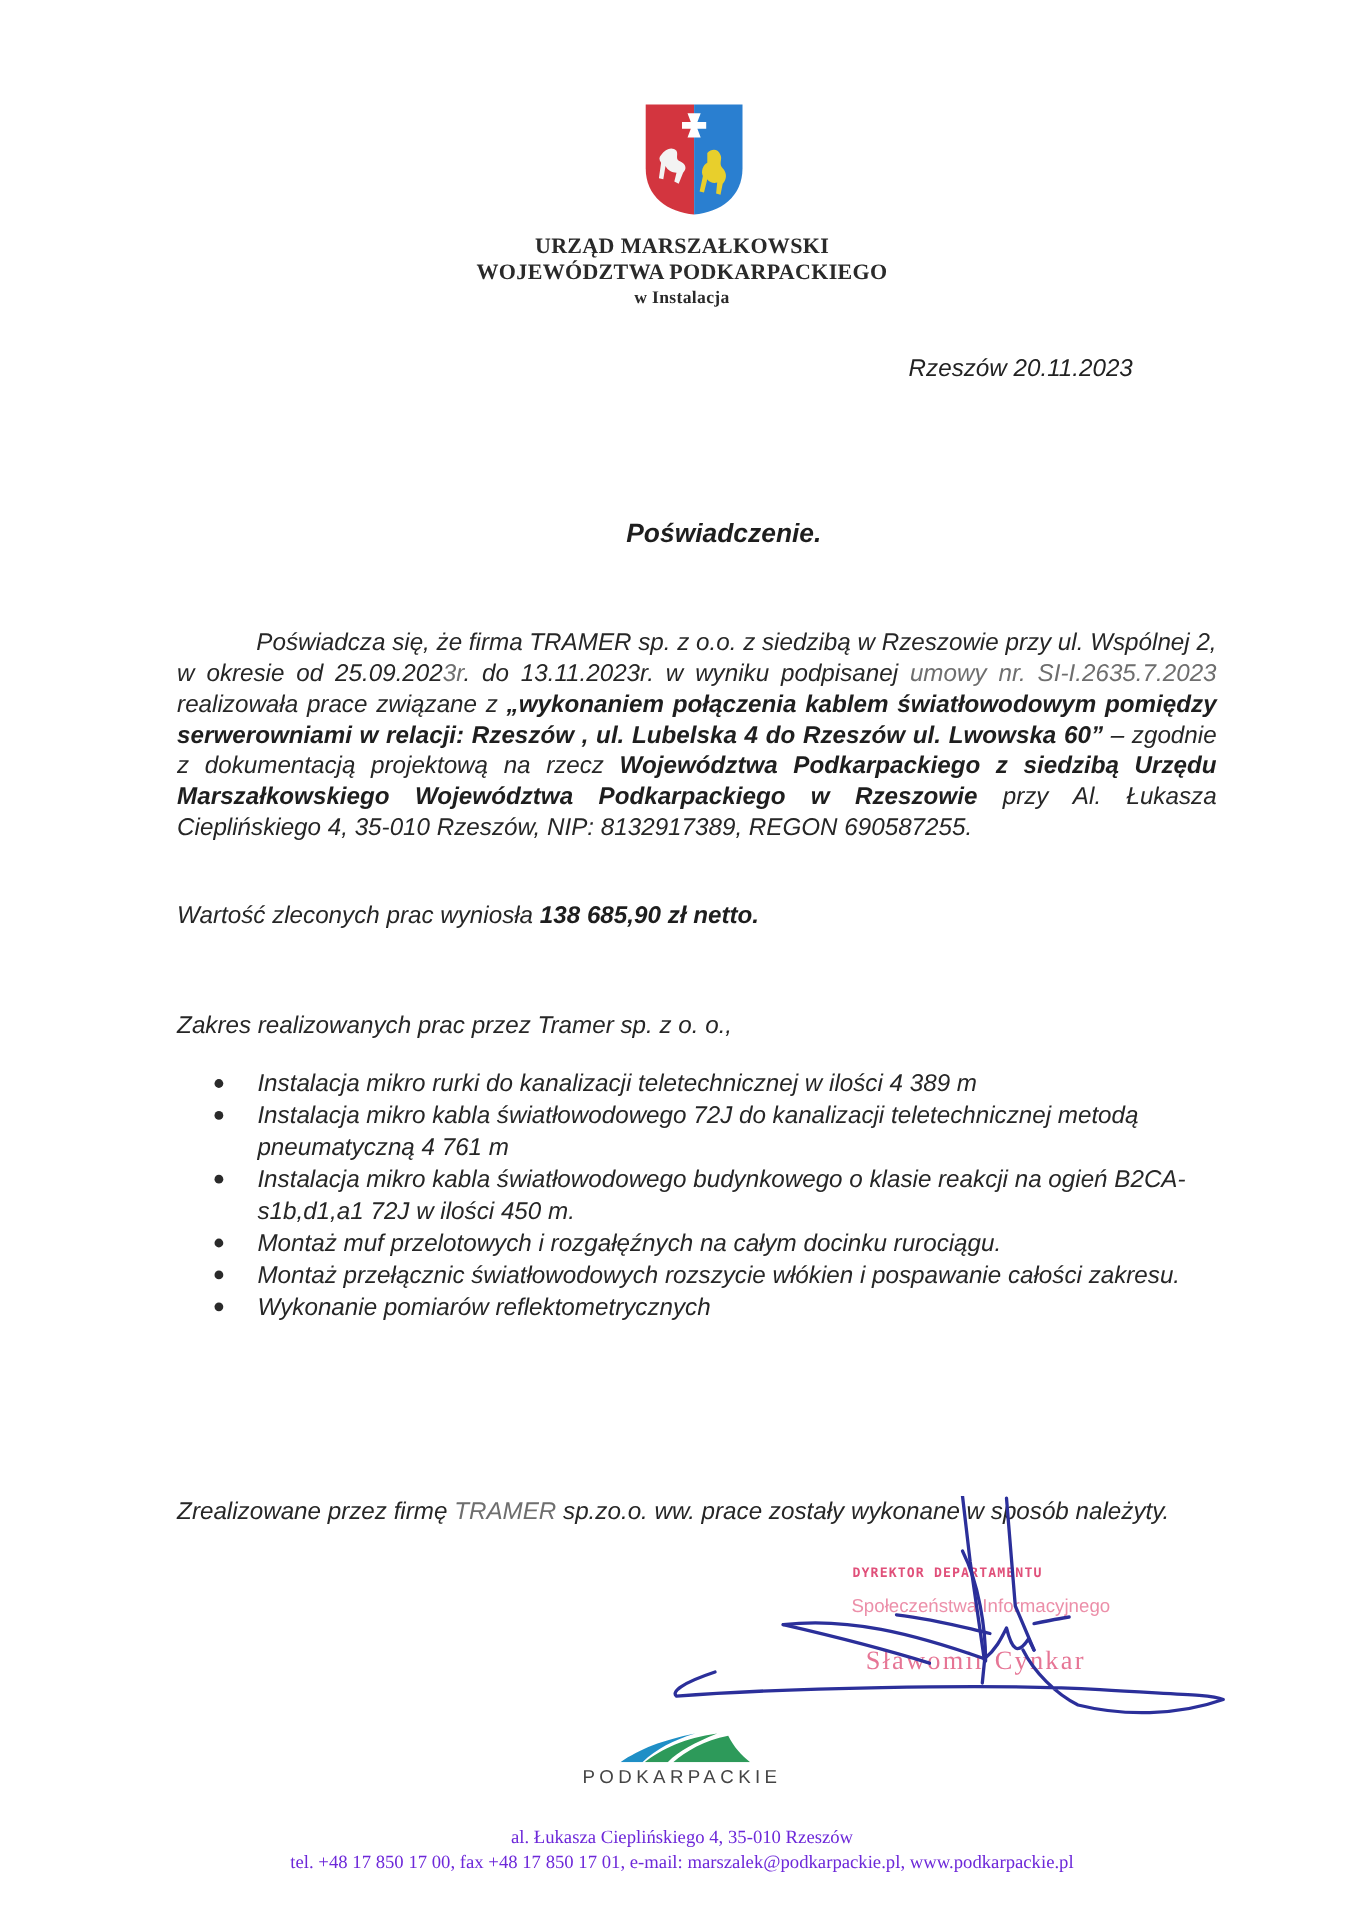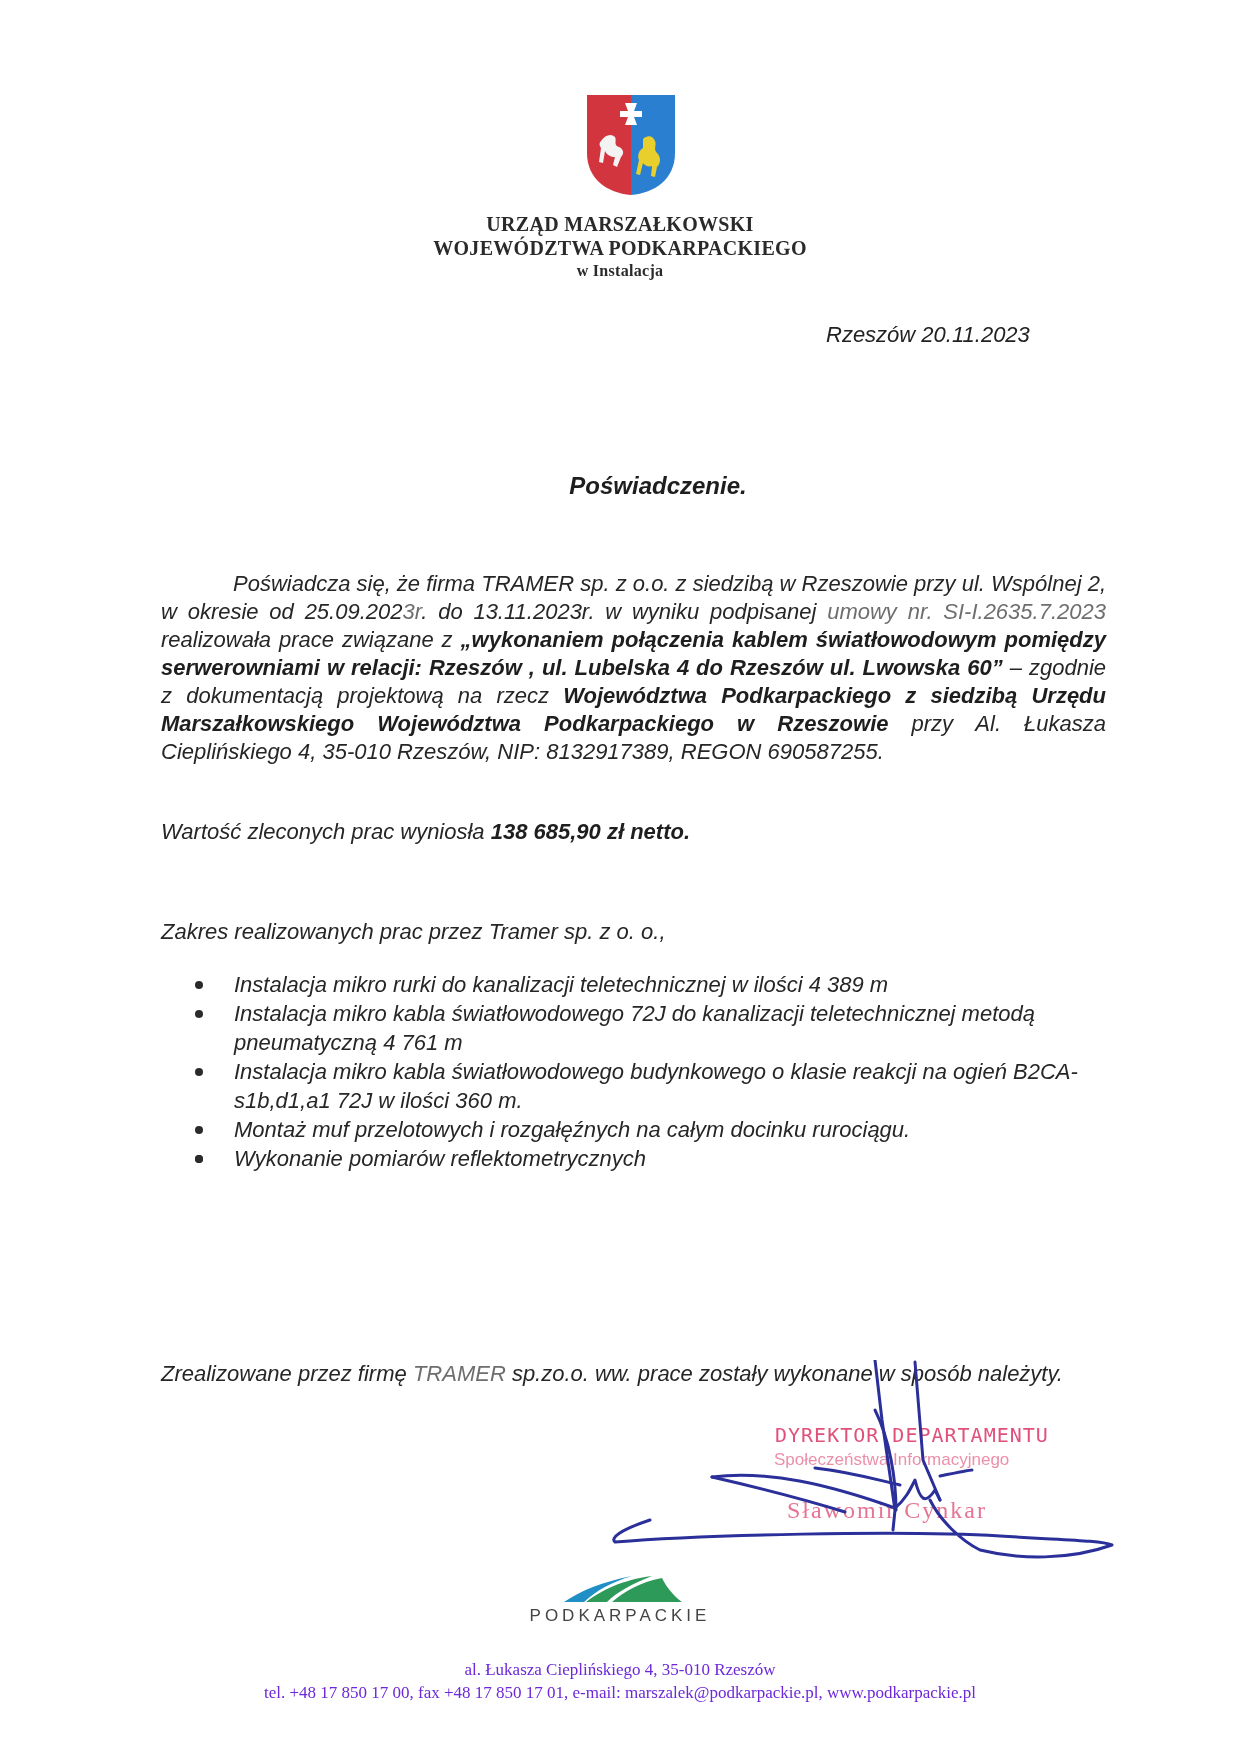--- a/index.html
+++ b/index.html
@@ -28,21 +28,21 @@
 
     #scope { left: 161px; top: 918px; }
     #scope-list { left: 161px; top: 970px; width: 960px; margin: 0; padding: 0; list-style: none; }
     #scope-list li { position: relative; padding-left: 73px; font-size: 22px; font-style: italic; color: #262626; line-height: 29px; }
     #scope-list li .bullet { position: absolute; left: 34px; top: 11px; width: 8px; height: 8px; border-radius: 50%; background: #2a2a2a; }
 
     #closing { left: 161px; top: 1316px; width: 960px; margin-top: 44px; }
 
     #signature { left: 600px; top: 1360px; width: 560px; height: 200px; }
     .stamp { color: #e0507a; font-family: "Liberation Serif", "DejaVu Serif", serif; }
-    #stamp1 { left: 775px; top: 1423px; font-size: 20px; letter-spacing: 1px; font-family: "DejaVu Sans Mono", monospace; }
+    #stamp1 { left: 775px; top: 1423px; font-size: 12px; letter-spacing: 1px; font-family: "DejaVu Sans Mono", monospace; font-weight: bold; }
     #stamp2 { left: 774px; top: 1450px; font-size: 17px; font-family: "Liberation Sans", sans-serif; color: #ec8fa9; }
     #stamp3 { left: 787px; top: 1497px; font-size: 24px; letter-spacing: 2px; color: #e67595; }
 
     #logo { left: 562px; top: 1574px; width: 120px; height: 28px; }
     #logo-text { left: 0; width: 1240px; text-align: center; top: 1606px; font-size: 17px; letter-spacing: 4px; color: #444; }
 
     .footer { left: 0; width: 1240px; text-align: center; font-size: 17px; color: #6d28d9; }
     #footer1 { top: 1660px; }
     #footer2 { top: 1683px; }
   </style>
@@ -67,23 +67,23 @@
 
 <div id="para" class="abs sans body-text"><span class="indent"></span><span>Poświadcza się, że  firma TRAMER sp. z o.o. z siedzibą w Rzeszowie przy ul. Wspólnej 2, w okresie od 25.09.202</span><span class="faded">3r</span><span>. do 13.11.2023r. w wyniku podpisanej </span><span class="faded">umowy nr. SI-I.2635.7.2023</span><span> realizowała prace związane z </span><b>„wykonaniem połączenia kablem światłowodowym pomiędzy serwerowniami w relacji: Rzeszów , ul. Lubelska 4 do Rzeszów ul. Lwowska 60”</b><span> – zgodnie z dokumentacją projektową na rzecz </span><b>Województwa Podkarpackiego z siedzibą </b><b class="faded">Urzędu Marszałkowskiego</b><b> Województwa Podkarpackiego w Rzeszowie</b><span> przy Al. Łukasza Cieplińskiego 4, 35-010 Rzeszów, NIP: 8132917389, REGON 690587255.</span></div>
 
 <div id="value" class="abs sans body-text"><span>Wartość zleconych prac wyniosła </span><b> 138 685,90 zł netto.</b></div>
 
 <div id="scope" class="abs sans body-text">Zakres realizowanych prac przez Tramer sp. z o. o.,</div>
 
 <ul id="scope-list" class="abs sans">
   <li><span class="bullet"></span><span>Instalacja mikro rurki do kanalizacji teletechnicznej w ilości 4 389 m</span></li>
   <li><span class="bullet"></span><span>Instalacja mikro kabla światłowodowego 72J do kanalizacji teletechnicznej metodą pneumatyczną 4 761 m</span></li>
-  <li><span class="bullet"></span><span>Instalacja mikro kabla światłowodowego budynkowego o klasie reakcji na ogień B2CA- s1b,d1,a1 72J w ilości 360 m.</span></li>
+  <li><span class="bullet"></span><span>Instalacja mikro kabla światłowodowego budynkowego o klasie reakcji na ogień B2CA- s1b,d1,a1 72J w ilości 450 m.</span></li>
   <li><span class="bullet"></span><span>Montaż muf przelotowych i rozgałęźnych na całym docinku rurociągu.</span></li>
-  <li><span class="bullet"></span></li>
+  <li><span class="bullet"></span><span>Montaż przełącznic światłowodowych rozszycie włókien i pospawanie całości zakresu.</span></li>
   <li><span class="bullet"></span><span>Wykonanie pomiarów reflektometrycznych</span></li>
 </ul>
 
 <div id="closing" class="abs sans body-text"><span>Zrealizowane przez firmę </span><span class="faded">TRAMER</span><span> sp.zo.o. ww. prace zostały wykonane w sposób należyty.</span></div>
 
 <div id="stamp1" class="abs stamp">DYREKTOR DEPARTAMENTU</div>
 <div id="stamp2" class="abs stamp">Społeczeństwa Informacyjnego</div>
 <div id="stamp3" class="abs stamp">Sławomir Cynkar</div>
 
 <svg id="signature" class="abs" viewBox="0 0 560 200" fill="none" stroke="#2b2f9a" stroke-width="3" stroke-linecap="round" stroke-linejoin="round">

